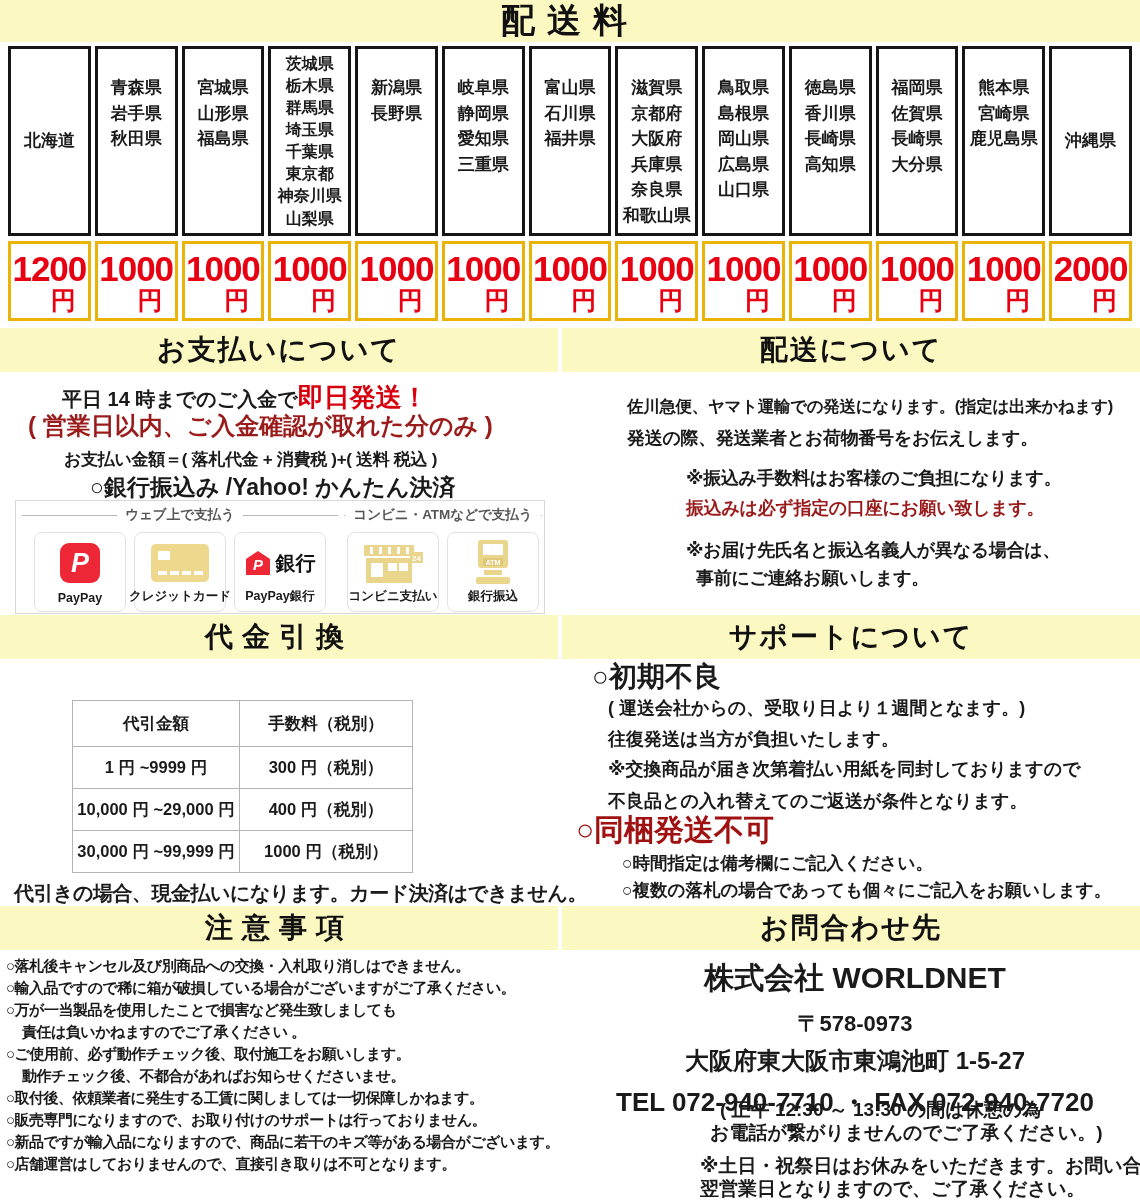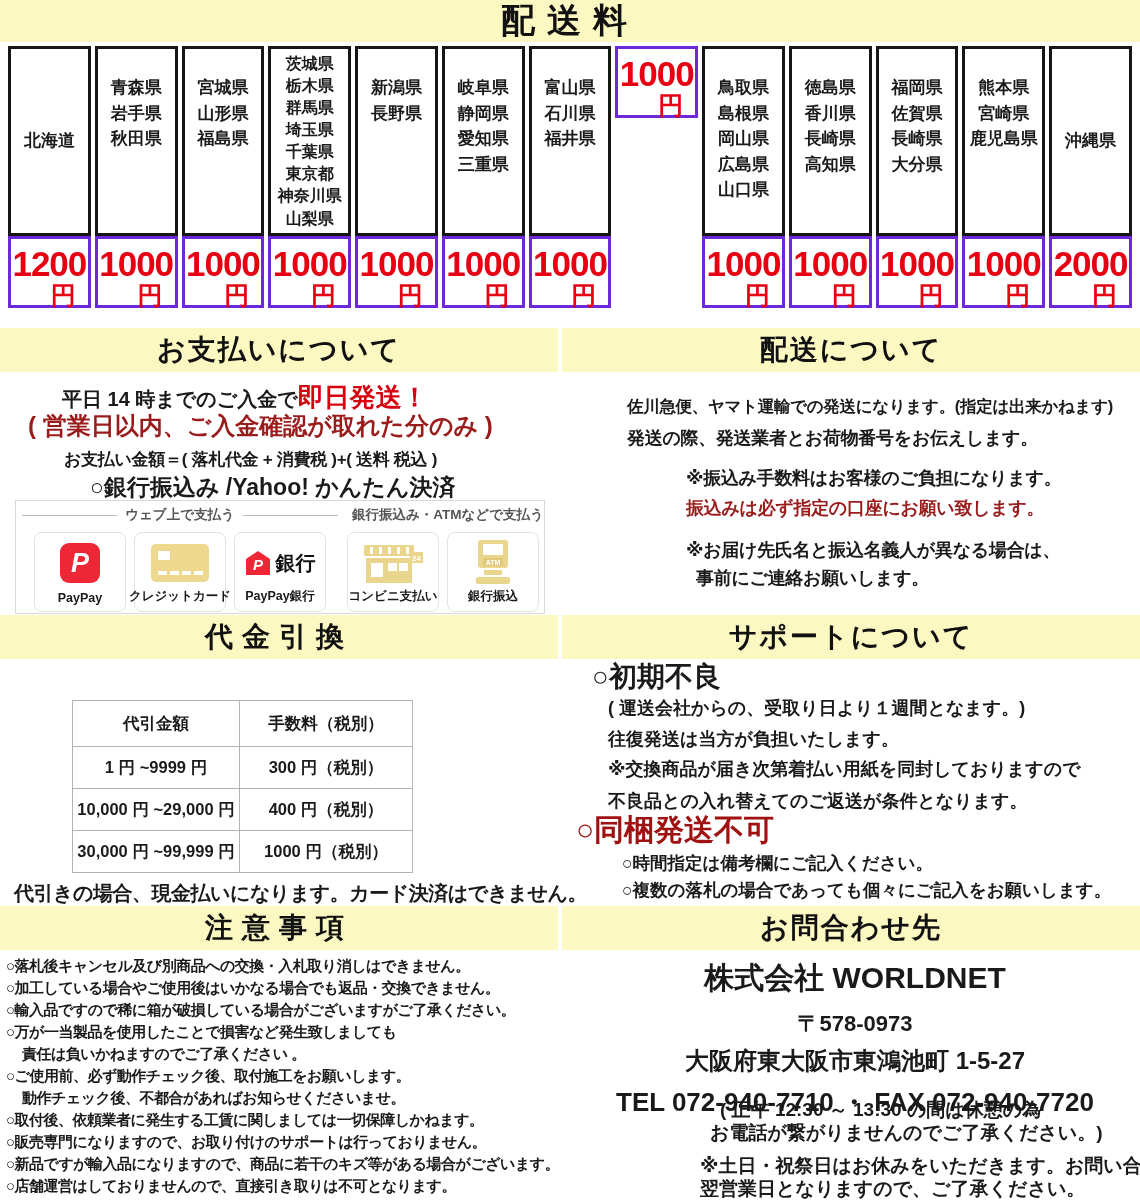--- a/index.html
+++ b/index.html
@@ -9,27 +9,27 @@
   
   .band{position:absolute;background:#FCF8C2;display:flex;align-items:center;justify-content:center;
         font-weight:bold;color:#111;}
   .title-band{left:0;top:0;width:1140px;height:42px;font-size:34px;letter-spacing:12px;}
   .band-left{left:0;width:558px;height:44px;font-size:28px;letter-spacing:2px;}
   .band-right{left:562px;width:578px;height:44px;font-size:28px;letter-spacing:2px;text-align:center;}
   .b2{top:328px;} .b3{top:615px;} .b4{top:906px;}
   .sp8{letter-spacing:9px;}
   
   .ship-table{position:absolute;left:8px;top:46px;width:1124px;display:flex;gap:4px;}
-  .ship-col{flex:1;display:flex;flex-direction:column;min-width:0;}
+  .ship-col{flex:1;display:flex;flex-direction:column;gap:5px;min-width:0;}
   .pref-cell{height:190px;box-sizing:border-box;border:3px solid #161616;background:#fff;
              font-size:17px;font-weight:bold;line-height:1.5;text-align:center;white-space:pre-line;
              display:flex;justify-content:center;align-items:flex-start;padding-top:26px;}
   .ship-col.single .pref-cell{align-items:center;padding-top:0;}
   .ship-col.dense .pref-cell{padding-top:4px;line-height:1.38;font-size:16px;}
-  .price-cell{height:72px;box-sizing:border-box;border:3px solid #6d28d9;background:#fff;
+  .price-cell{height:80px;box-sizing:border-box;border:3px solid #eab308;background:#fff;
               color:#E60012;font-weight:bold;text-align:center;padding-top:7px;}
   .price-num{font-size:35px;line-height:1;letter-spacing:-1px;}
   .price-unit{font-size:25px;line-height:1;text-align:right;padding-right:12px;margin-top:2px;}
   
   .pay-line1{left:62px;top:380px;font-size:20px;font-weight:bold;}
   .pay-line1 .hot{color:#D7000F;font-size:26px;margin-top:24px;}
   .pay-line2{left:28px;top:410px;font-size:24px;font-weight:bold;color:#9A1B1B;}
   .pay-formula{left:64px;top:448px;font-size:17px;font-weight:bold;letter-spacing:-0.3px;}
   .pay-methods{left:90px;top:472px;font-size:23px;font-weight:bold;}
   .pay-box{left:15px;top:500px;width:530px;height:114px;border:1px solid #d8d8d8;display:flex;box-sizing:border-box;background:#fff;}
@@ -149,20 +149,26 @@
     <div class="ship-col">
       <div class="pref-cell">富山県
 石川県
 福井県</div>
       <div class="price-cell">
         <div class="price-num">1000</div>
         <div class="price-unit">円</div>
       </div>
     </div>
     <div class="ship-col">
+      <div class="pref-cell">滋賀県
+京都府
+大阪府
+兵庫県
+奈良県
+和歌山県</div>
       <div class="price-cell">
         <div class="price-num">1000</div>
         <div class="price-unit">円</div>
       </div>
     </div>
     <div class="ship-col">
       <div class="pref-cell">鳥取県
 島根県
 岡山県
 広島県
@@ -252,21 +258,21 @@
                 <text x="13" y="20" font-size="15" fill="#ffffff" font-weight="bold" font-style="italic" text-anchor="middle" font-family="Liberation Sans, sans-serif">P</text>
               </svg>
               <span class="ppb-txt">銀行</span>
             </div>
           </div>
           <div class="card-label">PayPay銀行</div>
         </div>
       </div>
     </div>
     <div class="pay-group pg2">
-      <div class="pay-label">銀行振込み・ATMなどで支払う</div>
+      <div class="pay-label">コンビニ・ATMなどで支払う</div>
       <div class="cards">
         <div class="card">
           <div class="card-icon">
             <svg width="62" height="44" viewBox="0 0 62 44">
               <rect x="2" y="4" width="50" height="11" rx="1" fill="#E9D58B"></rect>
               <rect x="8" y="6" width="3" height="7" fill="#ffffff"></rect>
               <rect x="17" y="6" width="3" height="7" fill="#ffffff"></rect>
               <rect x="26" y="6" width="3" height="7" fill="#ffffff"></rect>
               <rect x="35" y="6" width="3" height="7" fill="#ffffff"></rect>
               <rect x="44" y="6" width="3" height="7" fill="#ffffff"></rect>
@@ -336,21 +342,20 @@
   <div class="abs sline" style="left:608px;top:789px;">不良品との入れ替えてのご返送が条件となります。</div>
   <div class="abs sup-t2">○同梱発送不可</div>
   <div class="abs sline ssub" style="left:622px;top:851px;">○時間指定は備考欄にご記入ください。</div>
   <div class="abs sline ssub" style="left:622px;top:878px;">○複数の落札の場合であっても個々にご記入をお願いします。</div>
 
   <div class="band band-left b4 sp8">注意事項</div>
   <div class="band band-right b4">お問合わせ先</div>
 
   <div class="abs notes">
     <div>○落札後キャンセル及び別商品への交換・入札取り消しはできません。</div>
-    <div>○加工している場合やご使用後はいかなる場合でも返品・交換できません。</div>
     <div>○輸入品ですので稀に箱が破損している場合がございますがご了承ください。</div>
     <div>○万が一当製品を使用したことで損害など発生致しましても</div>
     <div class="ind">責任は負いかねますのでご了承ください 。</div>
     <div>○ご使用前、必ず動作チェック後、取付施工をお願いします。</div>
     <div class="ind">動作チェック後、不都合があればお知らせくださいませ。</div>
     <div>○取付後、依頼業者に発生する工賃に関しましては一切保障しかねます。</div>
     <div>○販売専門になりますので、お取り付けのサポートは行っておりません。</div>
     <div>○新品ですが輸入品になりますので、商品に若干のキズ等がある場合がございます。</div>
     <div>○店舗運営はしておりませんので、直接引き取りは不可となります。</div>
   </div>

